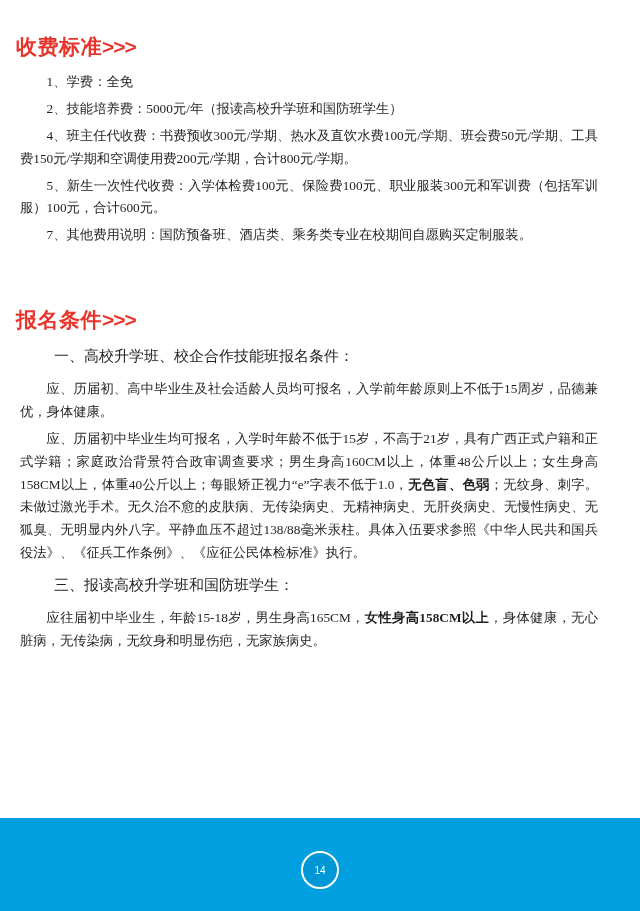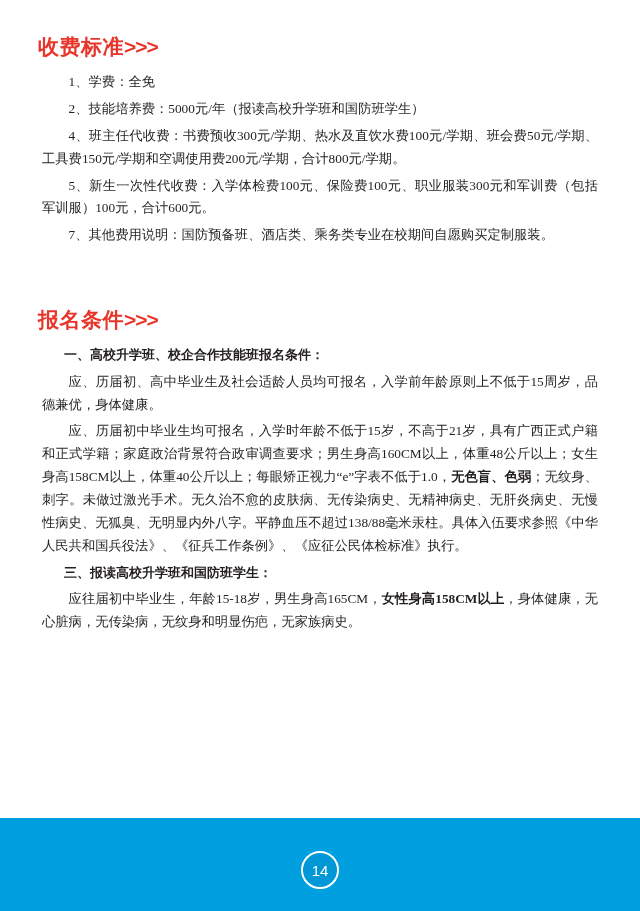--- a/index.html
+++ b/index.html
@@ -15,21 +15,21 @@
     position: relative;
     overflow: hidden;
   }
   .page {
     position: relative;
     width: 640px;
     height: 911px;
     box-sizing: border-box;
   }
   .content {
-    padding: 34px 38px 0 38px;
+    padding: 34px 38px 0 16px;
   }
   .section-heading {
     color: #e8352b;
     font-family: "Liberation Sans", sans-serif;
     font-weight: bold;
     font-size: 21px;
     letter-spacing: 0.5px;
     margin: 0 0 12px 0;
     line-height: 1.2;
   }
@@ -40,25 +40,25 @@
     font-size: 13.3px;
     line-height: 1.72;
     margin: 4px;
     text-align: justify;
     text-justify: inter-ideograph;
   }
   .indent {
     text-indent: 2em;
   }
   .sub-heading {
-    font-weight: bold;
+    font-weight: normal;
     text-indent: 2em;
-    font-size: 13px;
+    font-size: 15px;
     line-height: 1.72;
-    margin: 0;
+    margin: 8px;
   }
   .bold-inline {
     font-weight: bold;
   }
   .block-gap {
     height: 26px;
   }
   .sec2 {
     margin-top: 30px;
   }
@@ -75,21 +75,21 @@
     left: 50%;
     transform: translateX(-50%);
     bottom: 22px;
     width: 34px;
     height: 34px;
     border-radius: 50%;
     background: #0097d7;
     border: 2px solid #ffffff;
     color: #ffffff;
     font-family: "Liberation Sans", sans-serif;
-    font-size: 15px;
+    font-size: 10px;
     display: flex;
     align-items: center;
     justify-content: center;
   }
 </style>
 </head>
 <body>
 
 <div class="page">
 

